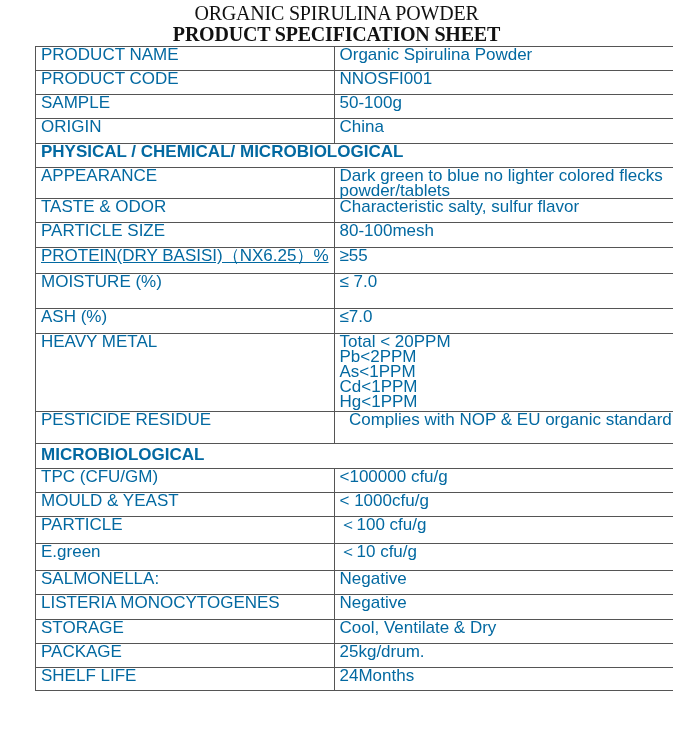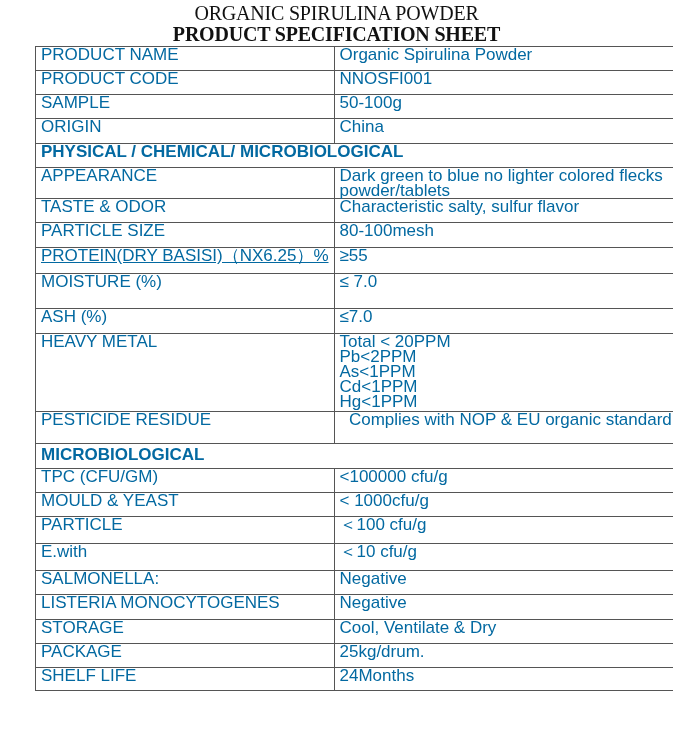--- a/index.html
+++ b/index.html
@@ -103,21 +103,21 @@
     </tr>
     <tr style="height:24px">
       <td class="k">MOULD &amp; YEAST</td>
       <td class="v">&lt; 1000cfu/g</td>
     </tr>
     <tr style="height:27px">
       <td class="k">PARTICLE</td>
       <td class="v">＜100 cfu/g</td>
     </tr>
     <tr style="height:27px">
-      <td class="k">E.with</td>
+      <td class="k">E.green</td>
       <td class="v">＜10 cfu/g</td>
     </tr>
     <tr style="height:24px">
       <td class="k">SALMONELLA:</td>
       <td class="v">Negative</td>
     </tr>
     <tr style="height:25px">
       <td class="k">LISTERIA MONOCYTOGENES</td>
       <td class="v">Negative</td>
     </tr>

